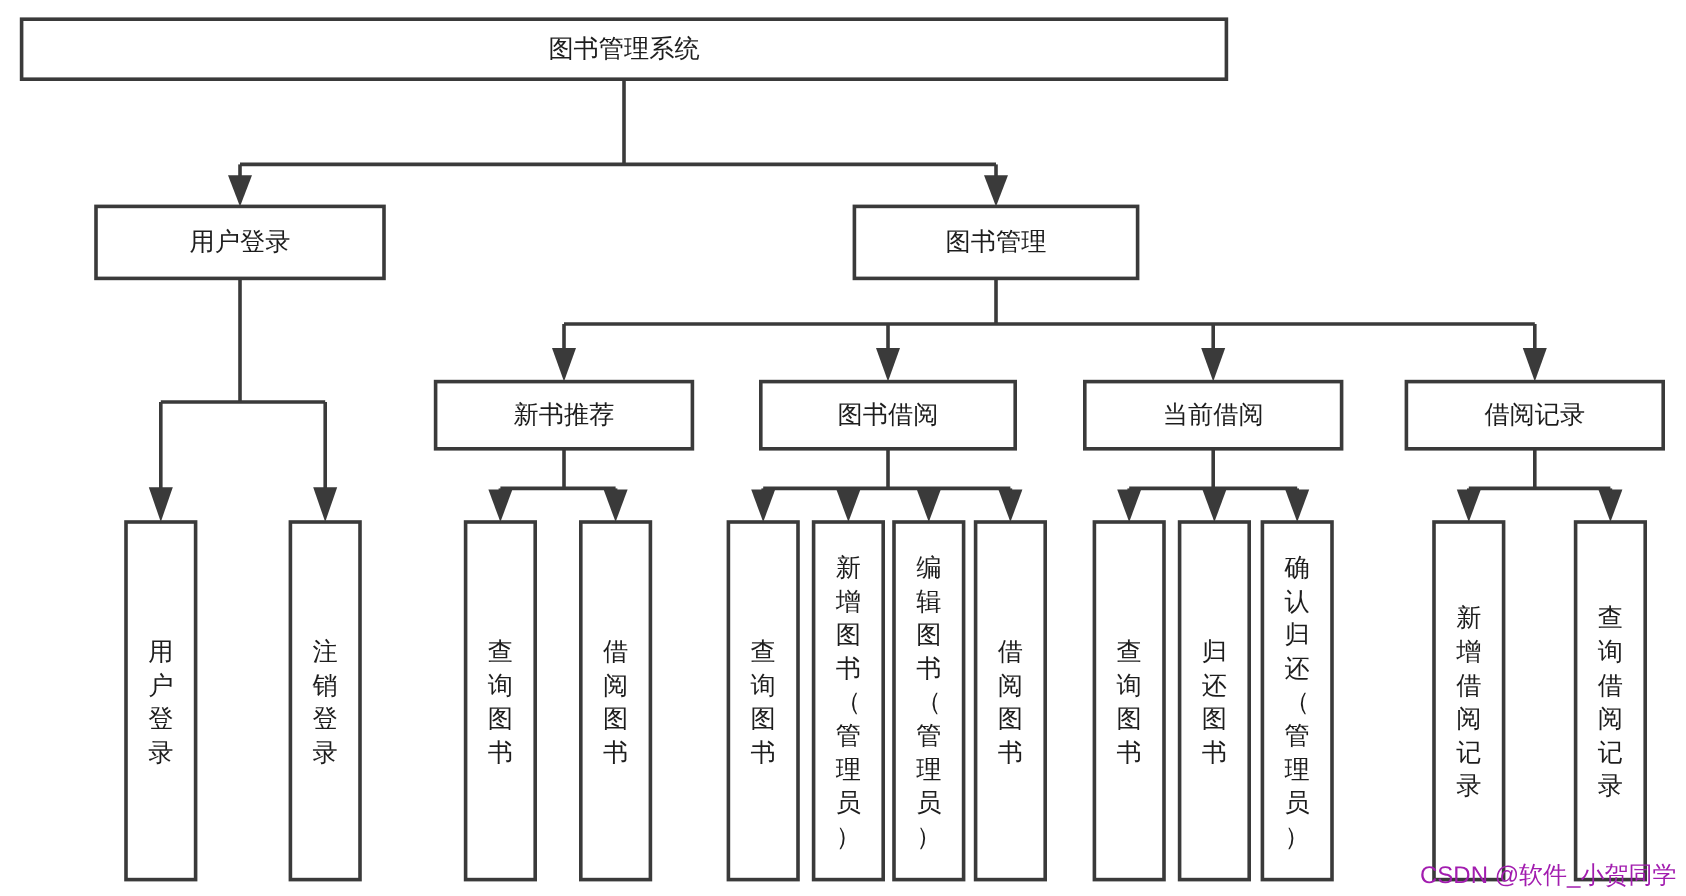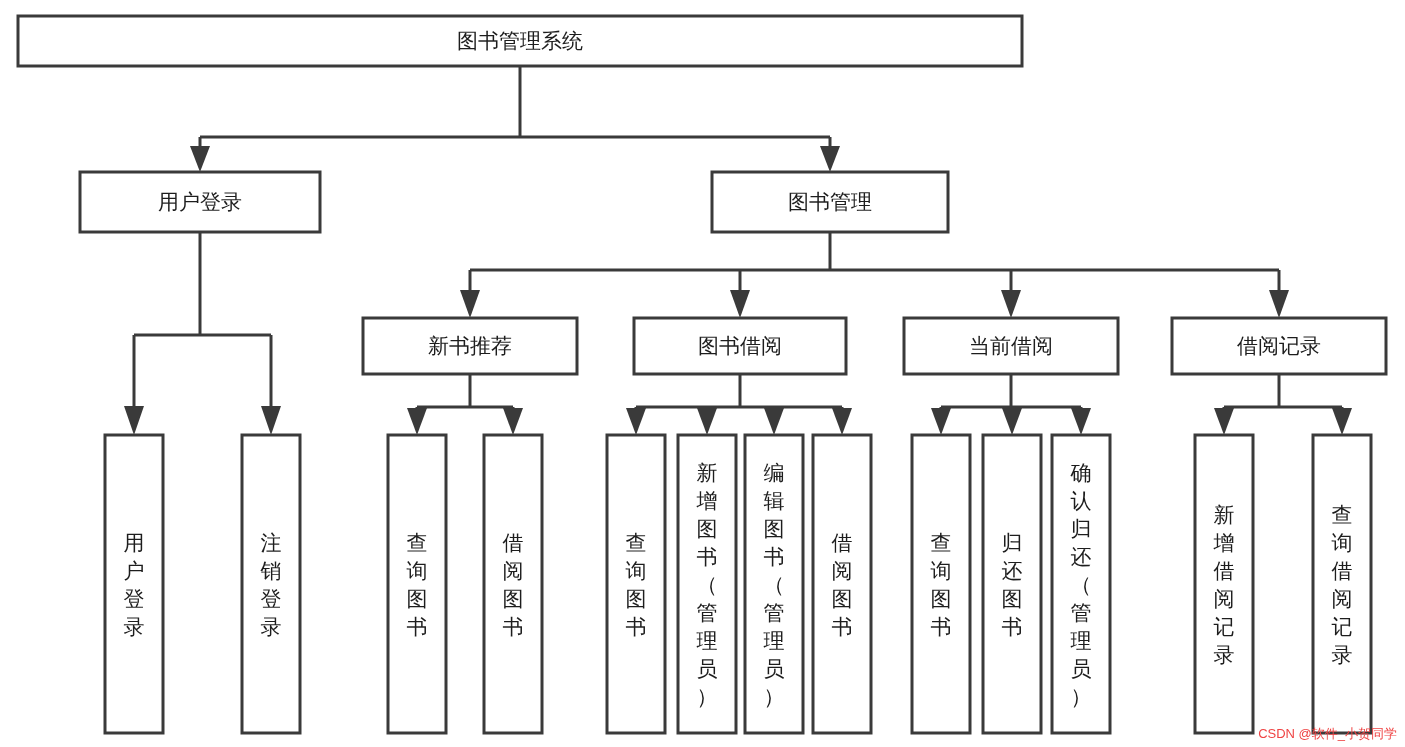--- a/index.html
+++ b/index.html
@@ -52,22 +52,22 @@
     font-family: "Liberation Sans", "DejaVu Sans", sans-serif;
     font-size: 21px;
     fill: #1d1d1d;
     text-anchor: middle;
   }
   .watermark-text {
     position: absolute;
     right: 8px;
     bottom: 4px;
     font-family: "Liberation Sans", "DejaVu Sans", sans-serif;
-    font-size: 13px;
-    color: #ef4444;
+    font-size: 20px;
+    color: #a21caf;
     white-space: nowrap;
     user-select: none;
   }
 </style>
 </head>
 <body>
 
 <div id="diagram-root">
 
   <svg class="diagram-canvas" viewBox="0 0 1405 747" xmlns="http://www.w3.org/2000/svg">

